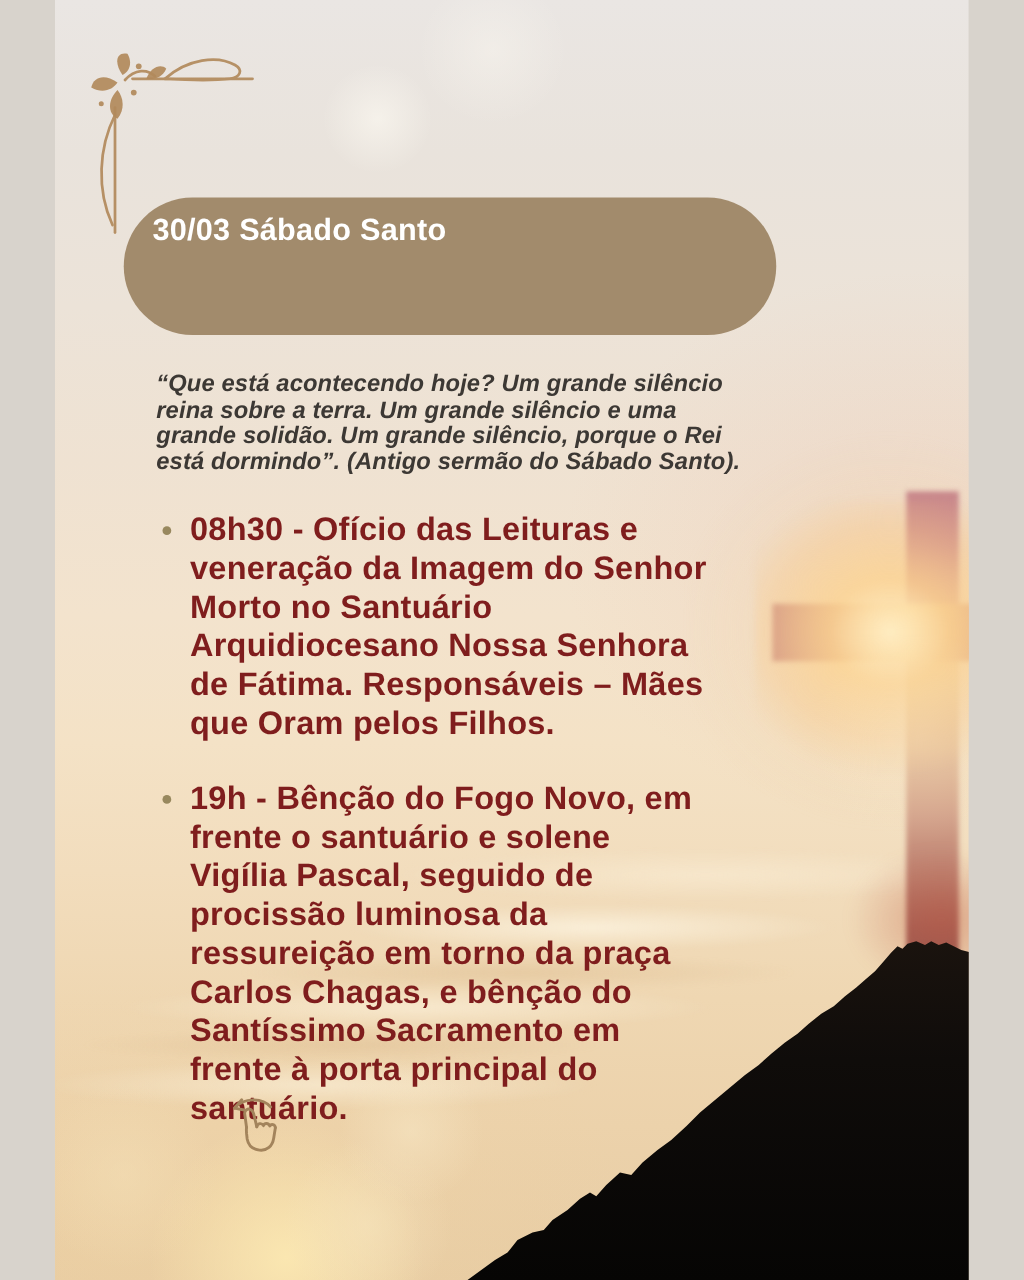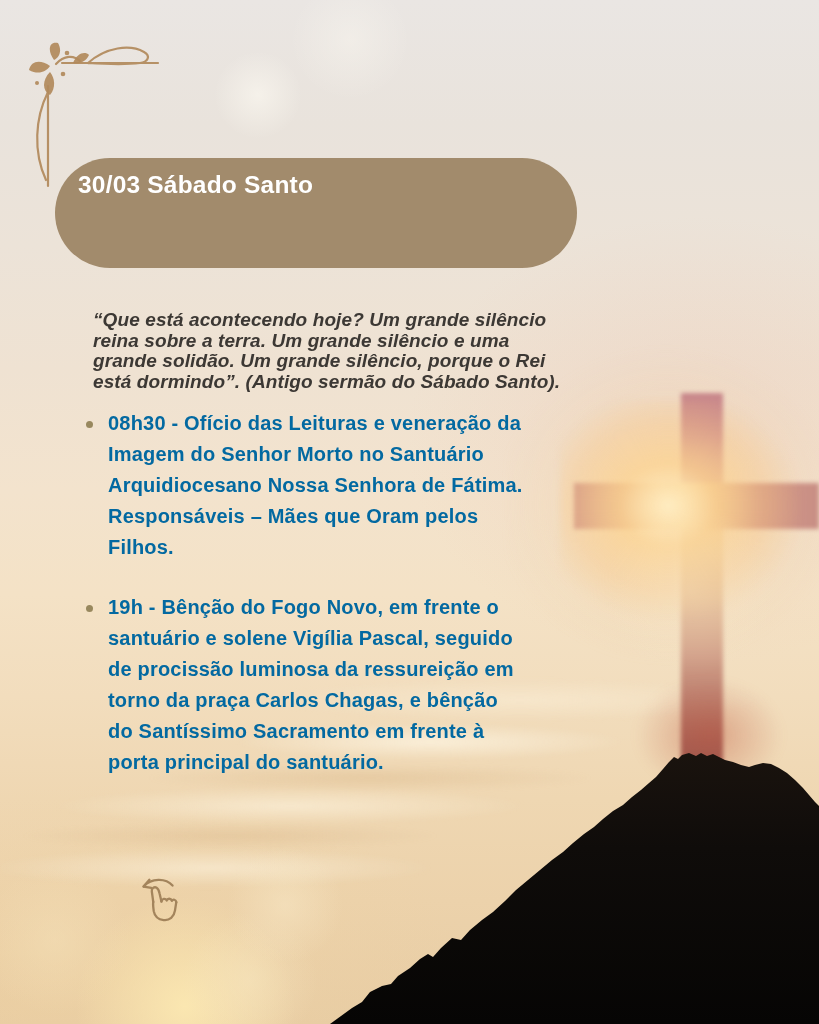--- a/index.html
+++ b/index.html
@@ -1,17 +1,17 @@
 <!DOCTYPE html>
 <html><head>
 <meta charset="utf-8">
 <style>
   html,body{margin:0;padding:0;background:#d8d3cc;}
   .poster{
-    position:relative;width:819px;height:1024px;margin:0 auto;overflow:hidden;
+    position:relative;width:731px;height:1024px;margin:0 auto;overflow:hidden;
     font-family:"Liberation Sans","DejaVu Sans",sans-serif;
   }
   .abs{position:absolute;}
   
   .bg-base{
     inset:0;
     background:linear-gradient(180deg,
       #eae6e3 0%, #e9e3dc 12%, #ece3d8 24%, #efe2d2 36%,
       #f3e3cd 48%, #f4e2c6 58%, #f2ddbd 68%, #efd7b2 78%,
       #ecd2ab 88%, #e7cca4 100%);
@@ -82,29 +82,29 @@
   .badge{
     left:55px;top:158px;width:522px;height:110px;box-sizing:border-box;
     background:#a28b6c;border-radius:55px;padding:13px 24px 0 23px;
   }
   .badge .line{
     color:#ffffff;font-size:24.5px;line-height:28px;font-weight:800;
     letter-spacing:.2px;
   }
   
   .quote{
-    left:77px;top:294px;width:482px;margin:16px;
+    left:77px;top:294px;width:482px;margin:4px;
     color:#3c3834;font-size:19px;line-height:20.5px;
     font-weight:700;font-style:italic;letter-spacing:.1px;
   }
   
   .schedule{left:84px;top:408px;width:470px;margin:0;padding:0;list-style:none;}
   .schedule li{
     position:relative;padding-left:24px;margin-bottom:29px;width:420px;
-    color:#0369a1;font-size:20px;line-height:31px;font-weight:700;letter-spacing:.2px;
+    color:#7f1d1d;font-size:26px;line-height:31px;font-weight:700;letter-spacing:.2px;
   }
   .schedule li .dot{
     position:absolute;left:2px;top:13px;width:7px;height:7px;border-radius:50%;
     background:#98885e;
   }
   .schedule li .time{font-weight:800;}
 </style>
 </head>
 <body>
 

